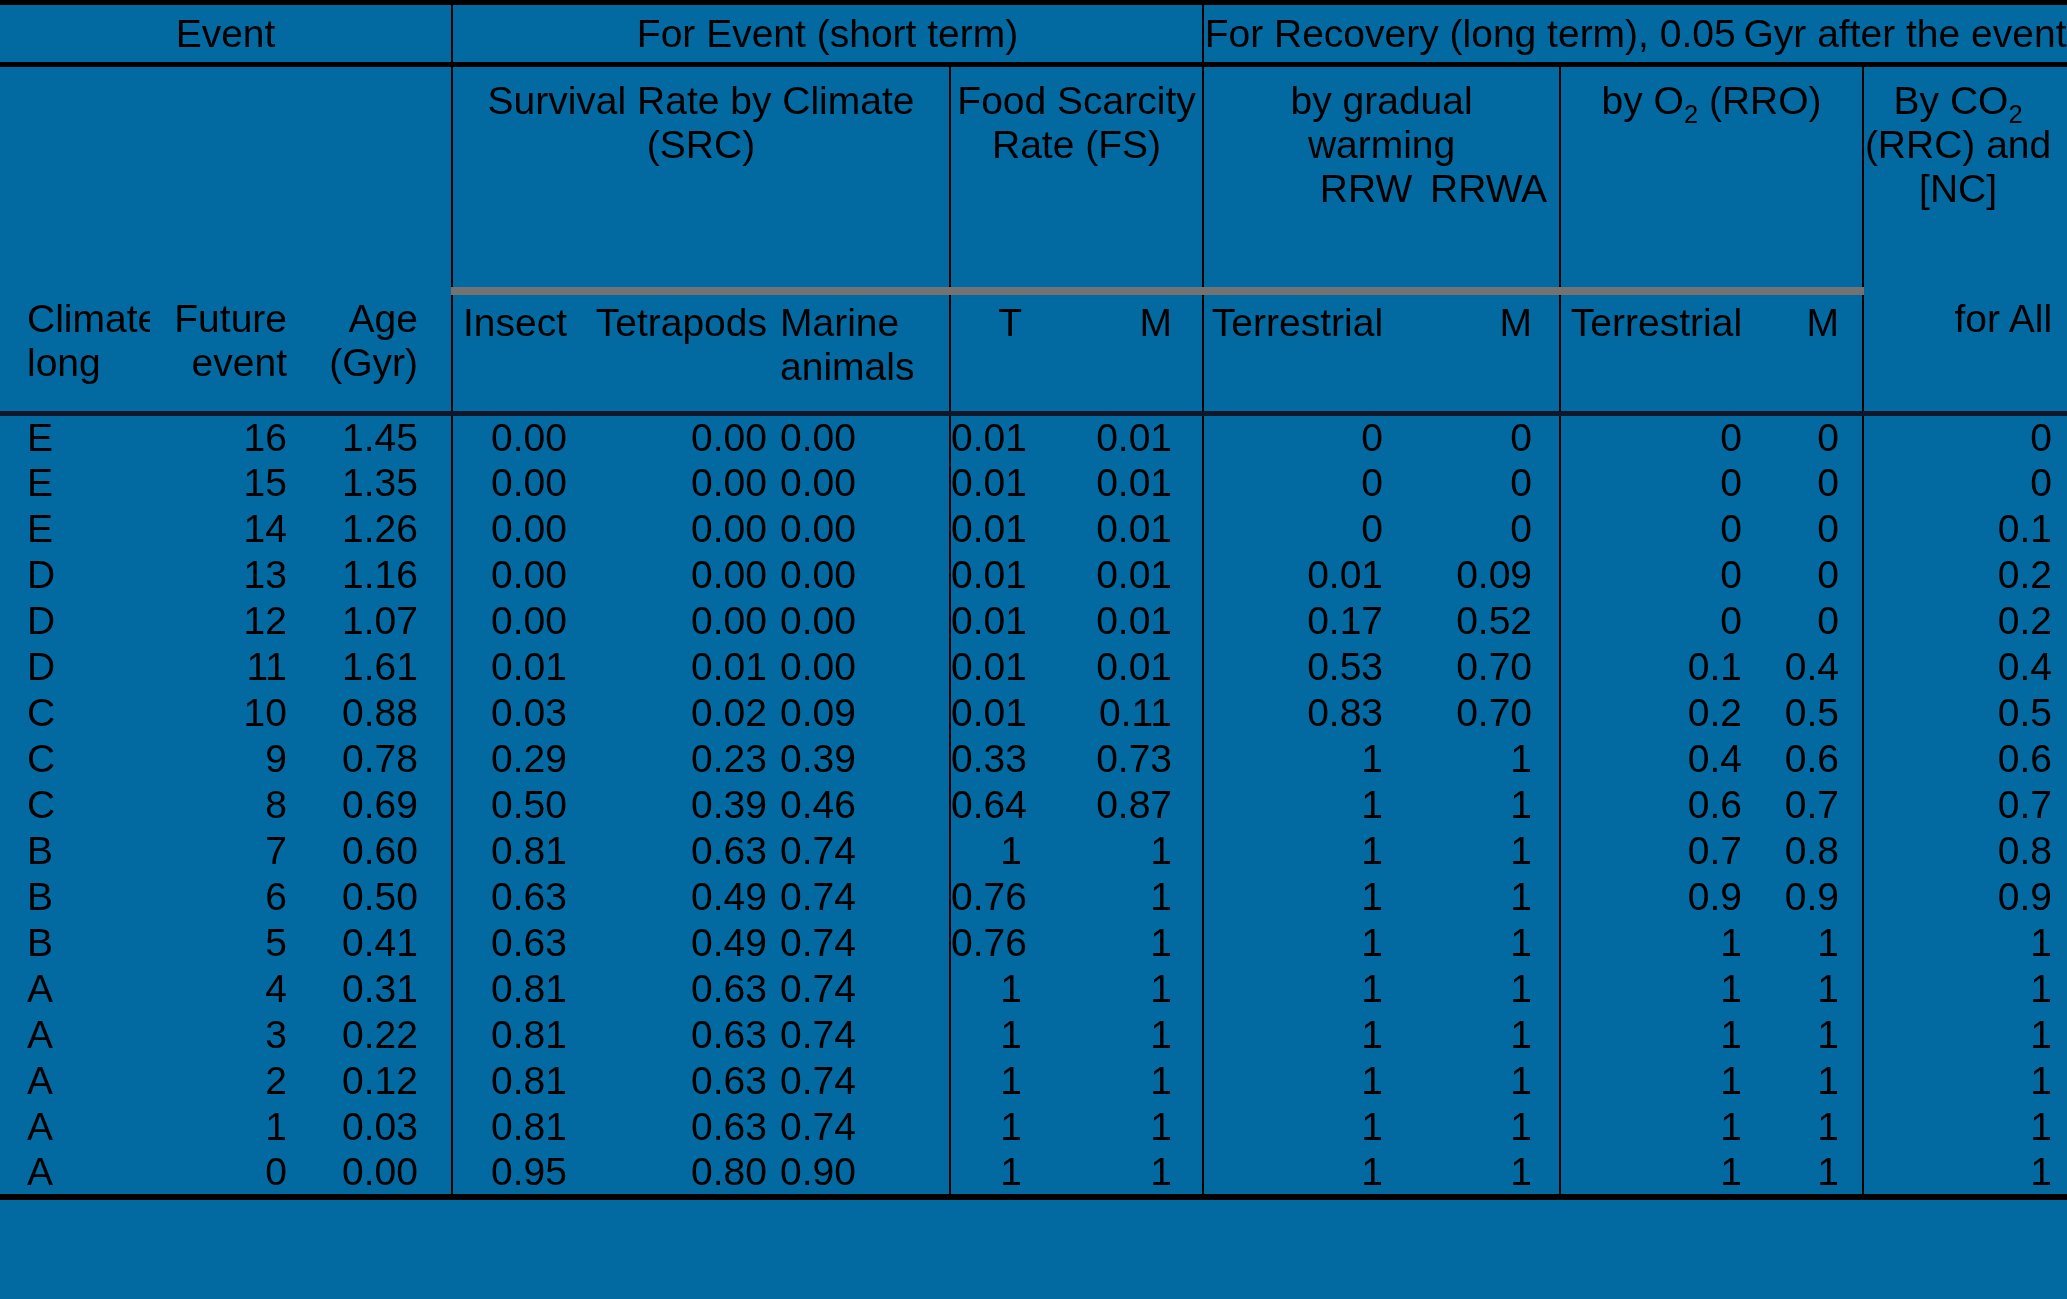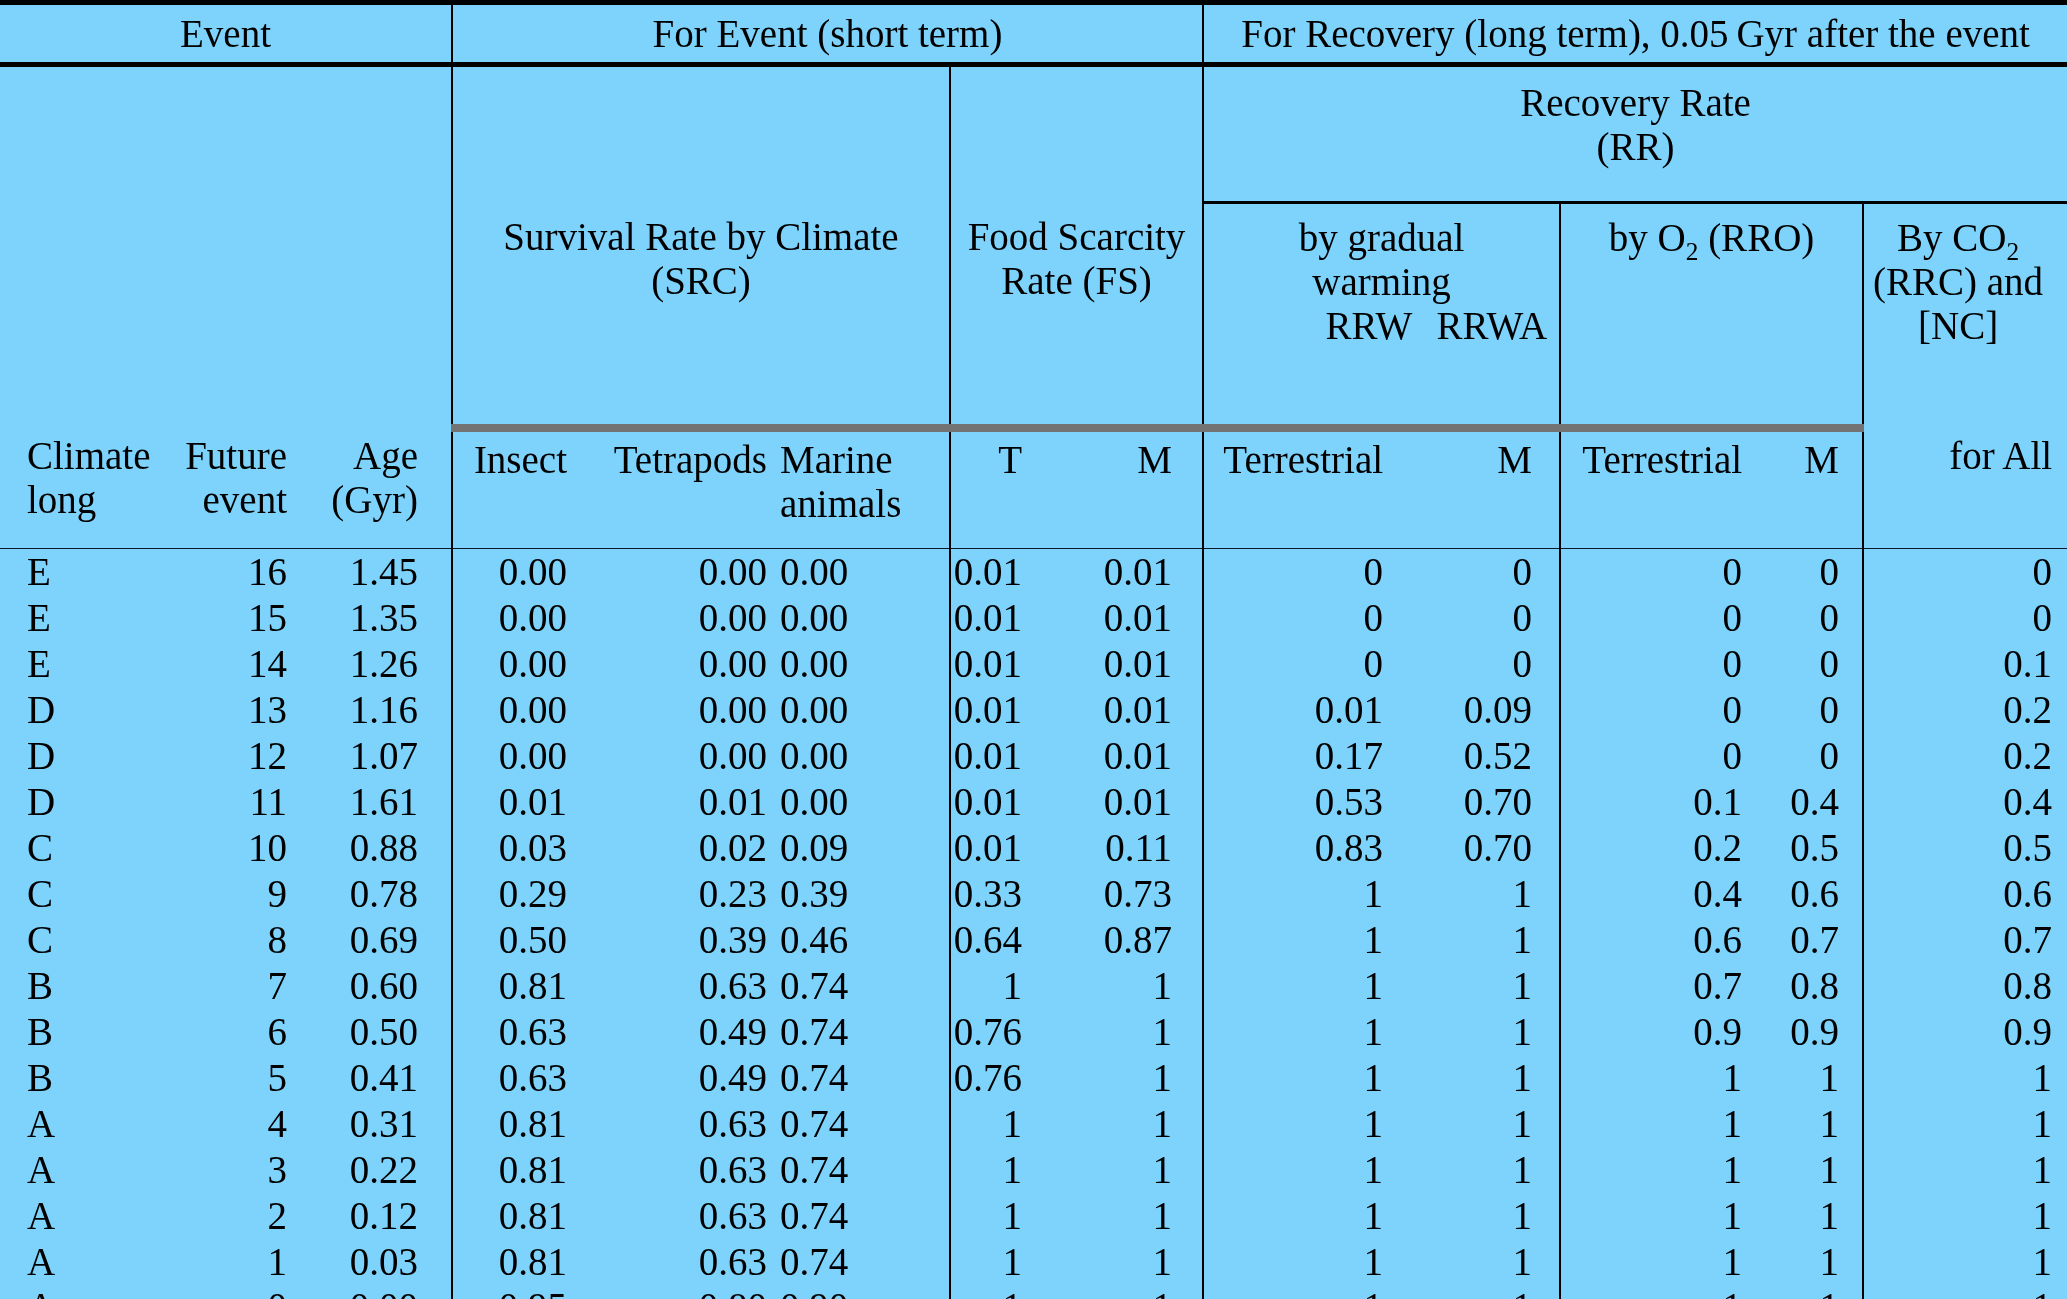--- a/index.html
+++ b/index.html
@@ -1,38 +1,38 @@
 <!DOCTYPE html>
 <html><head>
 <meta charset="utf-8">
 <style>
   html, body { margin: 0; padding: 0; background: #ffffff; }
   .page {
-    width: 2067px; height: 1299px; background: #7dd3fc; overflow: hidden;
-    font-family: Liberation Serif, serif;
+    width: 2067px; height: 1299px; background: #0369a1; overflow: hidden;
+    font-family: Liberation Sans, sans-serif;
     color: #000000;
   }
   table.paper-table {
     border-collapse: collapse; table-layout: fixed;
     width: 2067px; font-size: 39px; line-height: 44px;
     border-top: 5px solid #000; color: #000;
   }
   th, td { padding: 0; font-weight: normal; overflow: hidden; }
   sub { font-size: 65%; line-height: 0; }
 
   
   .bl { border-left: 2px solid #000; }
 
   
   tr.band1 > th { height: 57px; border-bottom: 5px solid #000; text-align: center; vertical-align: middle; }
   tr.band2 > td { height: 120px; vertical-align: top; text-align: center; }
   tr.band2 td.rr-cell { padding-top: 14px; border-bottom: 3px solid #000; }
   tr.band3 > td { height: 208px; vertical-align: top; text-align: center; padding-top: 12px; }
   tr.band3 > td.bb3 { border-bottom: 8px solid #737373; }
-  tr.band4 > th { height: 110px; border-bottom: 1px solid #0f172a; vertical-align: top; padding-top: 6px; margin-top: 22px; }
+  tr.band4 > th { height: 110px; border-bottom: 5px solid #0f172a; vertical-align: top; padding-top: 6px; margin-top: 22px; }
 
   
   .c1  { text-align: left;  padding-left: 27px; }
   .c2  { text-align: right; padding-right: 13px; }
   .c3  { text-align: right; padding-right: 33px; }
   .c4  { text-align: right; padding-right: 13px; }
   .c5  { text-align: right; padding-right: 13px; }
   .c6  { text-align: left; padding-right: 18px; }
   .c7  { text-align: right; padding-right: 13px; }
   .c8  { text-align: right; padding-right: 30px; }
@@ -73,29 +73,20 @@
         <col style="width:165px">
       <col style="width:192px">
         <col style="width:111px">
       <col style="width:204px">
     </colgroup>
     <thead>
       <tr class="band1">
         <th colspan="3">Event</th>
         <th colspan="5" class="bl">For Event (short term)</th>
         <th colspan="5" class="bl">For Recovery (long term), 0.05 Gyr after the event</th>
-      </tr>
-      <tr class="band2">
-        <td colspan="3"></td>
-        <td colspan="3" class="bl"></td>
-        <td colspan="2" class="bl"></td>
-        <td colspan="5" class="bl rr-cell">
-          <div>Recovery Rate</div>
-          <div>(RR)</div>
-        </td>
       </tr>
       <tr class="band3">
         <td colspan="3"></td>
         <td colspan="3" class="bl bb3">
           <div>Survival Rate by Climate</div>
           <div>(SRC)</div>
         </td>
         <td colspan="2" class="bl bb3">
           <div>Food Scarcity</div>
           <div>Rate (FS)</div>

